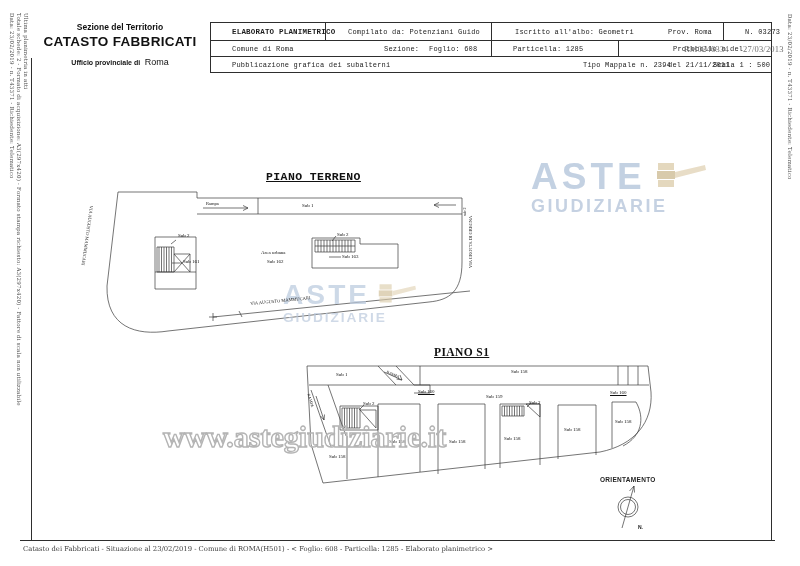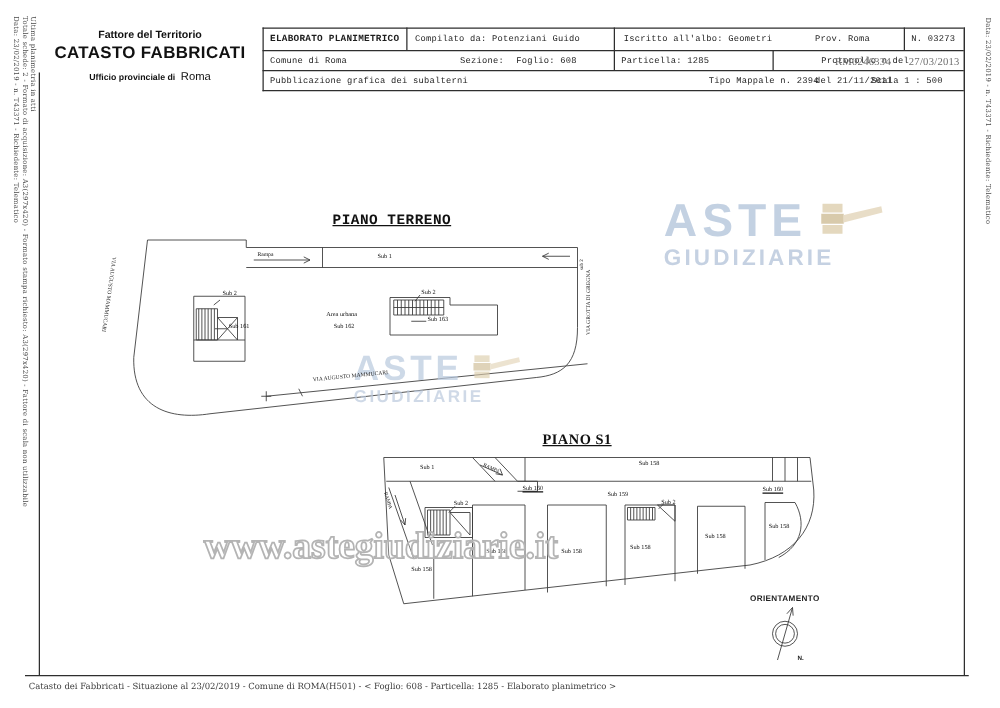--- a/index.html
+++ b/index.html
@@ -1,21 +1,21 @@
 <!DOCTYPE html>
 <html><head>
 <meta charset="utf-8">
 <style>
   html,body{margin:0;padding:0;}
   body{width:800px;height:566px;position:relative;overflow:hidden;background:#ffffff;
        font-family:"Liberation Sans","DejaVu Sans",sans-serif;}
   .abs{position:absolute;}
   .mono{font-family:"Liberation Mono","DejaVu Sans Mono",monospace;}
   .tline{position:absolute;background:#2e2e2e;}
-  .cell{position:absolute;font-size:7px;color:#1d1d1d;white-space:nowrap;letter-spacing:.2px;}
+  .cell{position:absolute;font-size:7px;color:#1d1d1d;white-space:nowrap;letter-spacing:.2px;margin-left:16px;}
   .cell-b{font-weight:bold;font-size:7.5px;}
   .gray-hand{font-family:"Liberation Serif","DejaVu Serif",serif;color:#6f6f6f;font-size:8.5px;}
   .margin-txt{position:absolute;font-family:"DejaVu Serif",serif;font-size:5.5px;color:#4a4a4a;
       white-space:nowrap;transform:rotate(90deg);transform-origin:left top;letter-spacing:.2px;}
   .plan-title{position:absolute;font-family:"Liberation Serif","DejaVu Serif",serif;
       font-weight:bold;font-size:11.5px;color:#111;text-decoration:underline;letter-spacing:.4px;white-space:nowrap;}
   .plan-label{position:absolute;font-family:"Liberation Serif","DejaVu Serif",serif;
       font-size:5px;color:#111;white-space:nowrap;z-index:6;}
   .plan-label.u{text-decoration:underline;}
   .street-label{position:absolute;font-family:"Liberation Serif","DejaVu Serif",serif;
@@ -38,21 +38,21 @@
 </head>
 <body>
 
 <div class="margin-txt" style="left:15px;top:13px;">Data: 23/02/2019 - n. T43371 - Richiedente: Telematico</div>
 <div class="margin-txt" style="left:22px;top:13px;">Totale schede: 2 - Formato di acquisizione: A3(297x420)  - Formato stampa richiesto: A3(297x420) - Fattore di scala non utilizzabile</div>
 <div class="margin-txt" style="left:29px;top:13px;">Ultima planimetria in atti</div>
 
 <div class="margin-txt" style="left:793px;top:14px;">Data: 23/02/2019 - n. T43371 - Richiedente: Telematico</div>
 
 <div class="abs" style="left:40px;top:22px;width:160px;text-align:center;">
-  <div style="font-size:8.5px;font-weight:bold;color:#111;">Fattore del Territorio</div>
+  <div style="font-size:8.5px;font-weight:bold;color:#111;">Sezione del Territorio</div>
   <div style="font-size:13.5px;font-weight:bold;color:#111;margin-top:2px;letter-spacing:.3px;">CATASTO FABBRICATI</div>
   <div style="margin-top:2px;">
     <span style="font-size:7px;font-weight:bold;color:#111;">Ufficio provinciale di</span>
     <span style="font-size:9px;color:#111;">Roma</span>
   </div>
 </div>
 
 <div class="tline" style="left:210px;top:22px;width:561px;height:1px;"></div>
 <div class="tline" style="left:210px;top:40px;width:561px;height:1px;"></div>
 <div class="tline" style="left:210px;top:56px;width:561px;height:1px;"></div>

